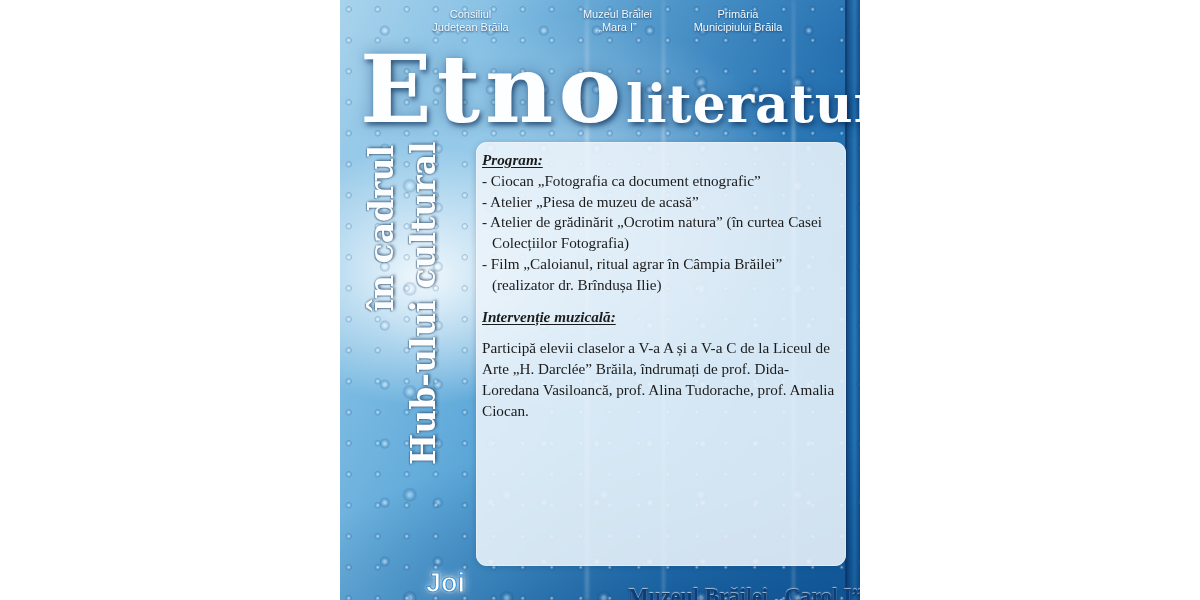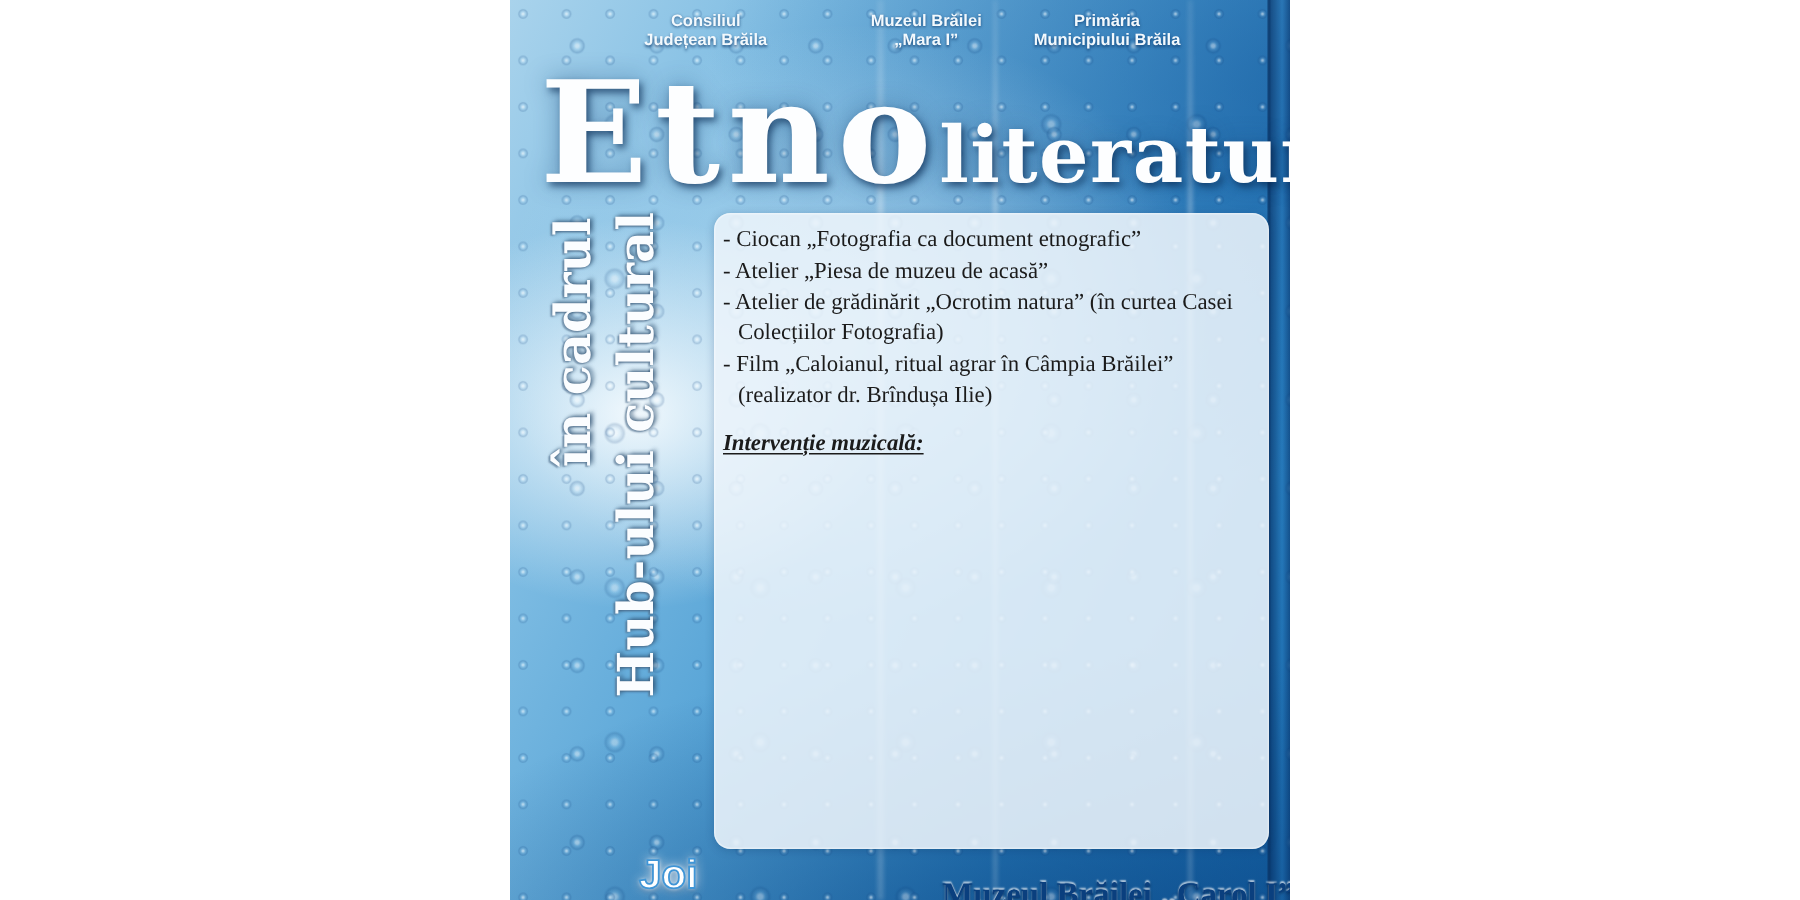--- a/index.html
+++ b/index.html
@@ -19,21 +19,21 @@
       radial-gradient(circle at 40% 62%, rgba(255,255,255,.42) 1.5px, rgba(180,220,245,.12) 3.5px, rgba(10,60,120,.20) 6px, rgba(10,60,120,0) 7.6px);
     background-size:29px 31px,53px 59px,97px 103px;
     background-position:0 0,13px 7px,31px 19px;}
   .streak{position:absolute;top:0;height:600px;width:4px;background:linear-gradient(180deg,rgba(255,255,255,.10),rgba(255,255,255,.38) 30%,rgba(255,255,255,.18));filter:blur(1.4px);pointer-events:none;}
   .streak.s1{left:245px;} .streak.s2{left:322px;width:3px;} .streak.s3{left:452px;width:3px;}
   .edge-strip{position:absolute;right:0;top:0;width:13px;height:600px;
     background:linear-gradient(90deg,rgba(6,45,95,.55),rgba(40,120,185,.35) 60%,rgba(10,55,110,.6));
     border-left:2px solid rgba(6,40,85,.45);}
   .orgs{position:absolute;top:8px;left:0;width:520px;}
   .org{position:absolute;text-align:center;color:#f3f9fd;font-family:"Liberation Sans",sans-serif;
-       font-weight:bold;font-size:11px;line-height:12.5px;text-shadow:0 1px 2px rgba(15,60,110,.85);}
+       font-weight:normal;font-size:11px;line-height:12.5px;text-shadow:0 1px 2px rgba(15,60,110,.85);}
   .org1{left:68px;width:125px;} .org2{left:215px;width:125px;} .org3{left:328px;width:140px;}
   .title{position:absolute;left:20px;top:42px;white-space:nowrap;line-height:1;color:#fdfeff;
          text-shadow:2px 3px 5px rgba(8,40,80,.65), 0 0 16px rgba(15,60,110,.40);font-weight:bold;
          font-family:"DejaVu Serif","Liberation Serif",serif;}
   .title-main{font-size:94px;letter-spacing:5px;}
   .title-sub{font-size:52px;letter-spacing:1px;}
   .vertical{position:absolute;left:-97px;top:263px;width:320px;height:84px;
             transform:rotate(-90deg);text-align:right;white-space:nowrap;
             font-family:"DejaVu Serif","Liberation Serif",serif;font-weight:bold;
             font-size:33px;line-height:42px;color:#fbfdff;
@@ -81,25 +81,27 @@
     <div class="title">
       <span class="title-main">Etno</span><span class="title-sub">literatura</span>
     </div>
 
     <div class="vertical">
       <div>în cadrul</div>
       <div>Hub-ului cultural</div>
     </div>
 
     <div class="panel">
+      <div class="heading">Program:</div>
       <div class="item">- Ciocan „Fotografia ca document etnografic”</div>
       <div class="item">- Atelier „Piesa de muzeu de acasă”</div>
       <div class="item">- Atelier de grădinărit „Ocrotim natura” (în curtea Casei Colecțiilor Fotografia)</div>
       <div class="item">- Film „Caloianul, ritual agrar în Câmpia Brăilei” (realizator dr. Brîndușa Ilie)</div>
       <div class="gap"></div>
       <div class="heading">Intervenție muzicală:</div>
       <div class="gap"></div>
+      <div>Participă elevii claselor a V-a A și a V-a C de la Liceul de Arte „H. Darclée” Brăila, îndrumați de prof. Dida-Loredana Vasiloancă, prof. Alina Tudorache, prof. Amalia Ciocan.</div>
     </div>
 
     <div class="footer-day">Joi</div>
     <div class="footer-venue">Muzeul Brăilei „Carol I”</div>
   </div>
 </div>
 
 </body></html>

